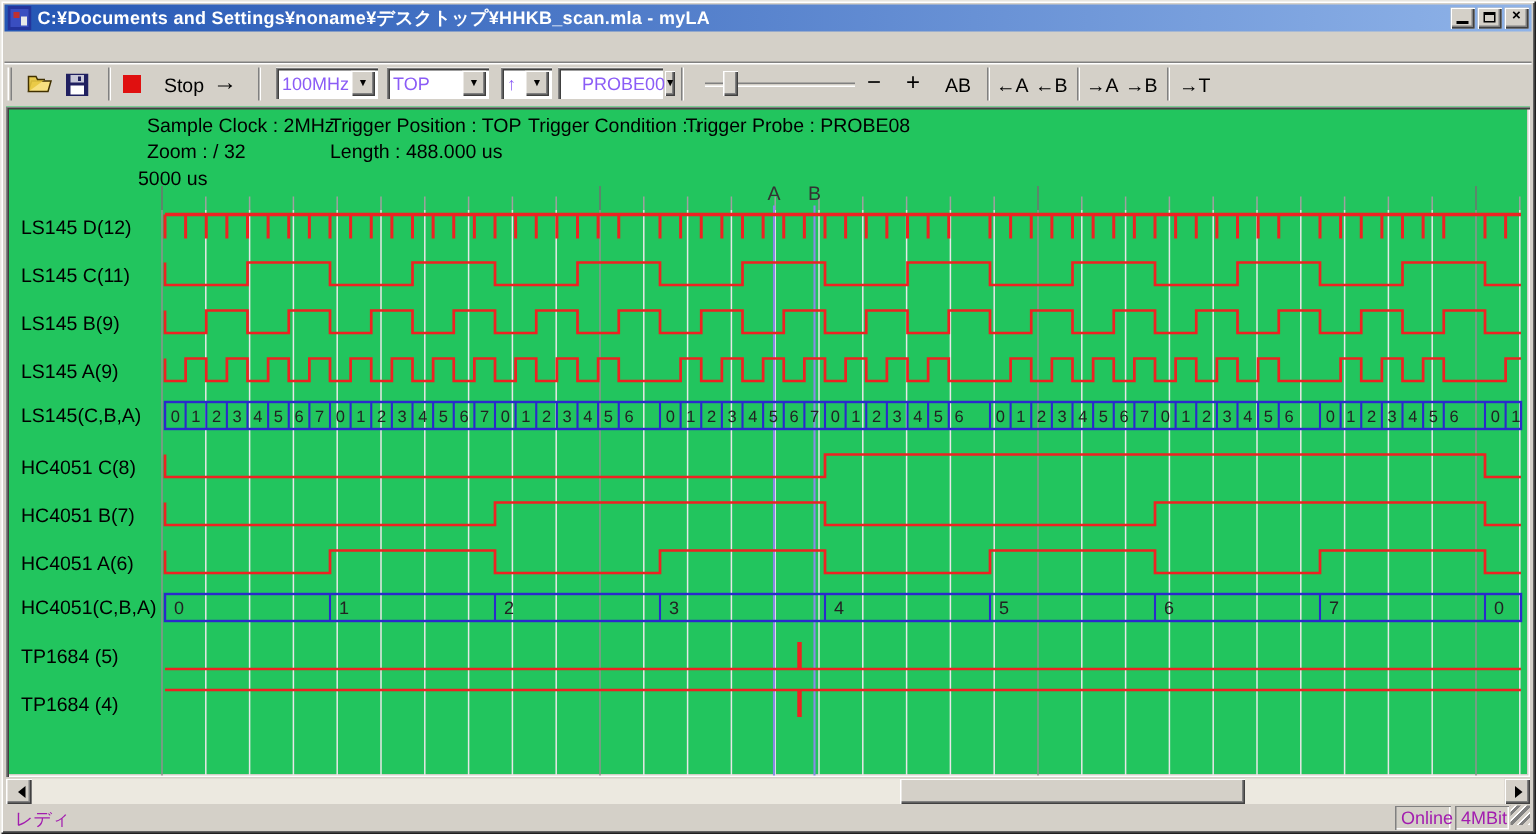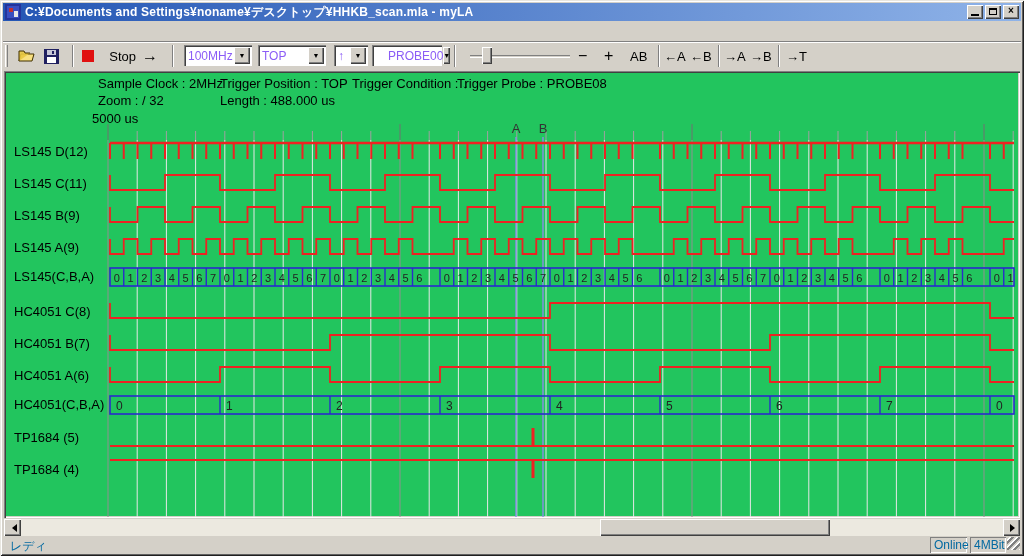--- a/index.html
+++ b/index.html
@@ -48,21 +48,21 @@
                inset -1px -1px 0 #fff, inset -2px -2px 0 #d4d0c8;text-decoration:underline;}
   .infotext{position:absolute;font-size:13px;color:#000;white-space:nowrap;}
   .chlabel{position:absolute;left:10px;font-size:13px;color:#000;white-space:nowrap;}
   .hscroll{position:absolute;left:4px;top:519px;width:1016px;height:17px;background:#ece9e0;}
   .scrollarrow{position:absolute;top:0;width:17px;height:17px;background:#d4d0c8;
     box-shadow:inset 1px 1px 0 #fff, inset -1px -1px 0 #404040, inset -2px -2px 0 #808080;}
   .scrollarrow .tri{position:absolute;top:5px;width:0;height:0;border:4px solid transparent;}
   .scrollthumb{position:absolute;top:0;height:17px;background:#d4d0c8;
     box-shadow:inset 1px 1px 0 #fff, inset -1px -1px 0 #404040, inset -2px -2px 0 #808080;}
   .statusbar{position:absolute;left:4px;top:538px;width:1016px;height:15px;background:#d4d0c8;
-    font-size:12px;color:#0369a1;}
+    font-size:12px;color:#a21caf;}
   .statusleft{position:absolute;left:6px;top:0px;}
   .statusbox{position:absolute;top:-1px;height:16px;padding:1px 16px 0 4px;font-size:12px;
     box-shadow:inset 1px 1px 0 #808080, inset -1px -1px 0 #fff;}
   .gripcorner{position:absolute;right:0px;top:-1px;width:13px;height:13px;
     background:repeating-linear-gradient(135deg,#d4d0c8 0 2px,#fff 2px 3px,#808080 3px 5px);}
   svg text{font-family:"Liberation Sans",sans-serif;}
 </style>
 </head>
 <body>
 

